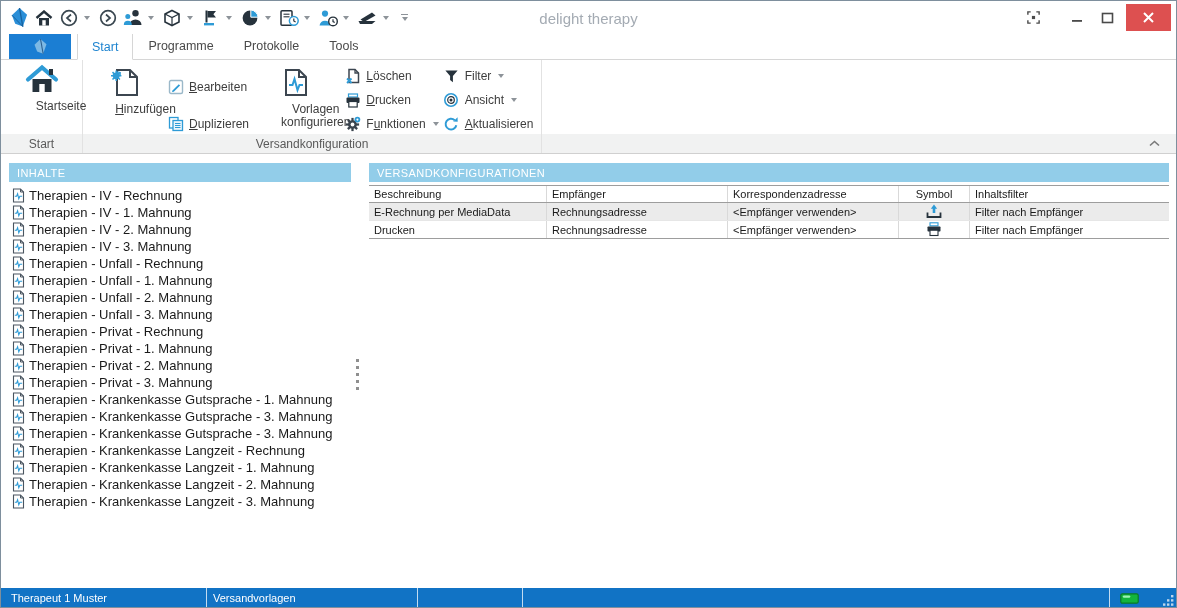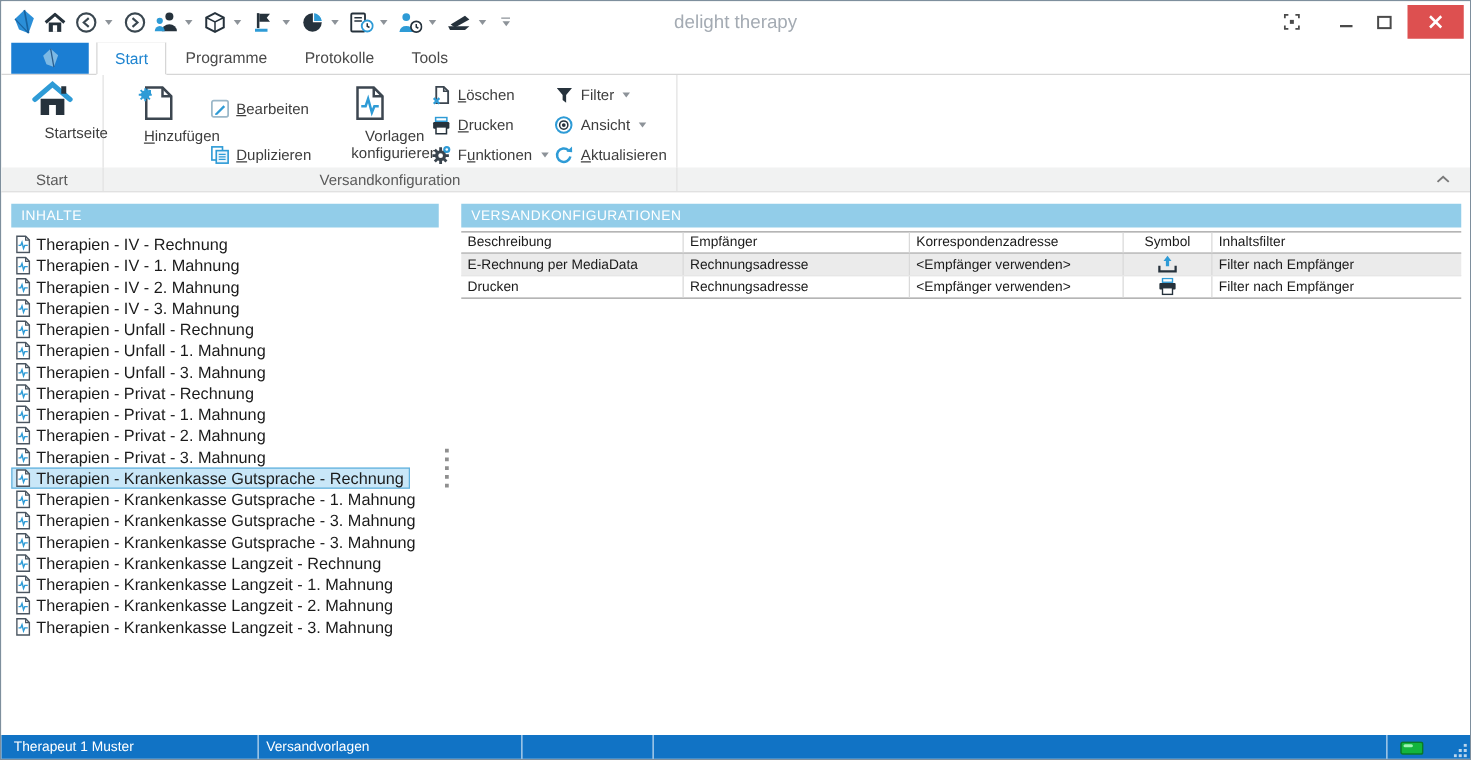--- a/index.html
+++ b/index.html
@@ -450,20 +450,30 @@
     <span>
       <svg width="13" height="15" viewBox="0 0 13 15">
                 <path d="M1.5 1 h7 l3 3 v10 h-10 z" fill="#fff" stroke="#4a5560" stroke-width="1.1"></path>
                 <path d="M8.5 1 v3 h3" fill="none" stroke="#4a5560" stroke-width="1"></path>
                 <polyline points="2.8,8.3 4.6,8.3 5.6,5.8 6.8,10.8 7.8,8.3 10.2,8.3" fill="none" stroke="#2e9bd6" stroke-width="1.1"></polyline>
               </svg>
     </span>
     <span>Therapien - Unfall - 1. Mahnung</span>
   </div>
 
+  <div class="list-item">
+    <span>
+      <svg width="13" height="15" viewBox="0 0 13 15">
+                <path d="M1.5 1 h7 l3 3 v10 h-10 z" fill="#fff" stroke="#4a5560" stroke-width="1.1"></path>
+                <path d="M8.5 1 v3 h3" fill="none" stroke="#4a5560" stroke-width="1"></path>
+                <polyline points="2.8,8.3 4.6,8.3 5.6,5.8 6.8,10.8 7.8,8.3 10.2,8.3" fill="none" stroke="#2e9bd6" stroke-width="1.1"></polyline>
+              </svg>
+    </span>
+    <span>Therapien - Unfall - 2. Mahnung</span>
+  </div>
 
   <div class="list-item">
     <span>
       <svg width="13" height="15" viewBox="0 0 13 15">
                 <path d="M1.5 1 h7 l3 3 v10 h-10 z" fill="#fff" stroke="#4a5560" stroke-width="1.1"></path>
                 <path d="M8.5 1 v3 h3" fill="none" stroke="#4a5560" stroke-width="1"></path>
                 <polyline points="2.8,8.3 4.6,8.3 5.6,5.8 6.8,10.8 7.8,8.3 10.2,8.3" fill="none" stroke="#2e9bd6" stroke-width="1.1"></polyline>
               </svg>
     </span>
     <span>Therapien - Unfall - 3. Mahnung</span>
@@ -506,30 +516,20 @@
     <span>
       <svg width="13" height="15" viewBox="0 0 13 15">
                 <path d="M1.5 1 h7 l3 3 v10 h-10 z" fill="#fff" stroke="#4a5560" stroke-width="1.1"></path>
                 <path d="M8.5 1 v3 h3" fill="none" stroke="#4a5560" stroke-width="1"></path>
                 <polyline points="2.8,8.3 4.6,8.3 5.6,5.8 6.8,10.8 7.8,8.3 10.2,8.3" fill="none" stroke="#2e9bd6" stroke-width="1.1"></polyline>
               </svg>
     </span>
     <span>Therapien - Privat - 3. Mahnung</span>
   </div>
 
-  <div class="list-item selected">
-    <span>
-      <svg width="13" height="15" viewBox="0 0 13 15">
-                <path d="M1.5 1 h7 l3 3 v10 h-10 z" fill="#fff" stroke="#4a5560" stroke-width="1.1"></path>
-                <path d="M8.5 1 v3 h3" fill="none" stroke="#4a5560" stroke-width="1"></path>
-                <polyline points="2.8,8.3 4.6,8.3 5.6,5.8 6.8,10.8 7.8,8.3 10.2,8.3" fill="none" stroke="#2e9bd6" stroke-width="1.1"></polyline>
-              </svg>
-    </span>
-    <span>Therapien - Krankenkasse Gutsprache - Rechnung</span>
-  </div>
 
   <div class="list-item">
     <span>
       <svg width="13" height="15" viewBox="0 0 13 15">
                 <path d="M1.5 1 h7 l3 3 v10 h-10 z" fill="#fff" stroke="#4a5560" stroke-width="1.1"></path>
                 <path d="M8.5 1 v3 h3" fill="none" stroke="#4a5560" stroke-width="1"></path>
                 <polyline points="2.8,8.3 4.6,8.3 5.6,5.8 6.8,10.8 7.8,8.3 10.2,8.3" fill="none" stroke="#2e9bd6" stroke-width="1.1"></polyline>
               </svg>
     </span>
     <span>Therapien - Krankenkasse Gutsprache - 1. Mahnung</span>

